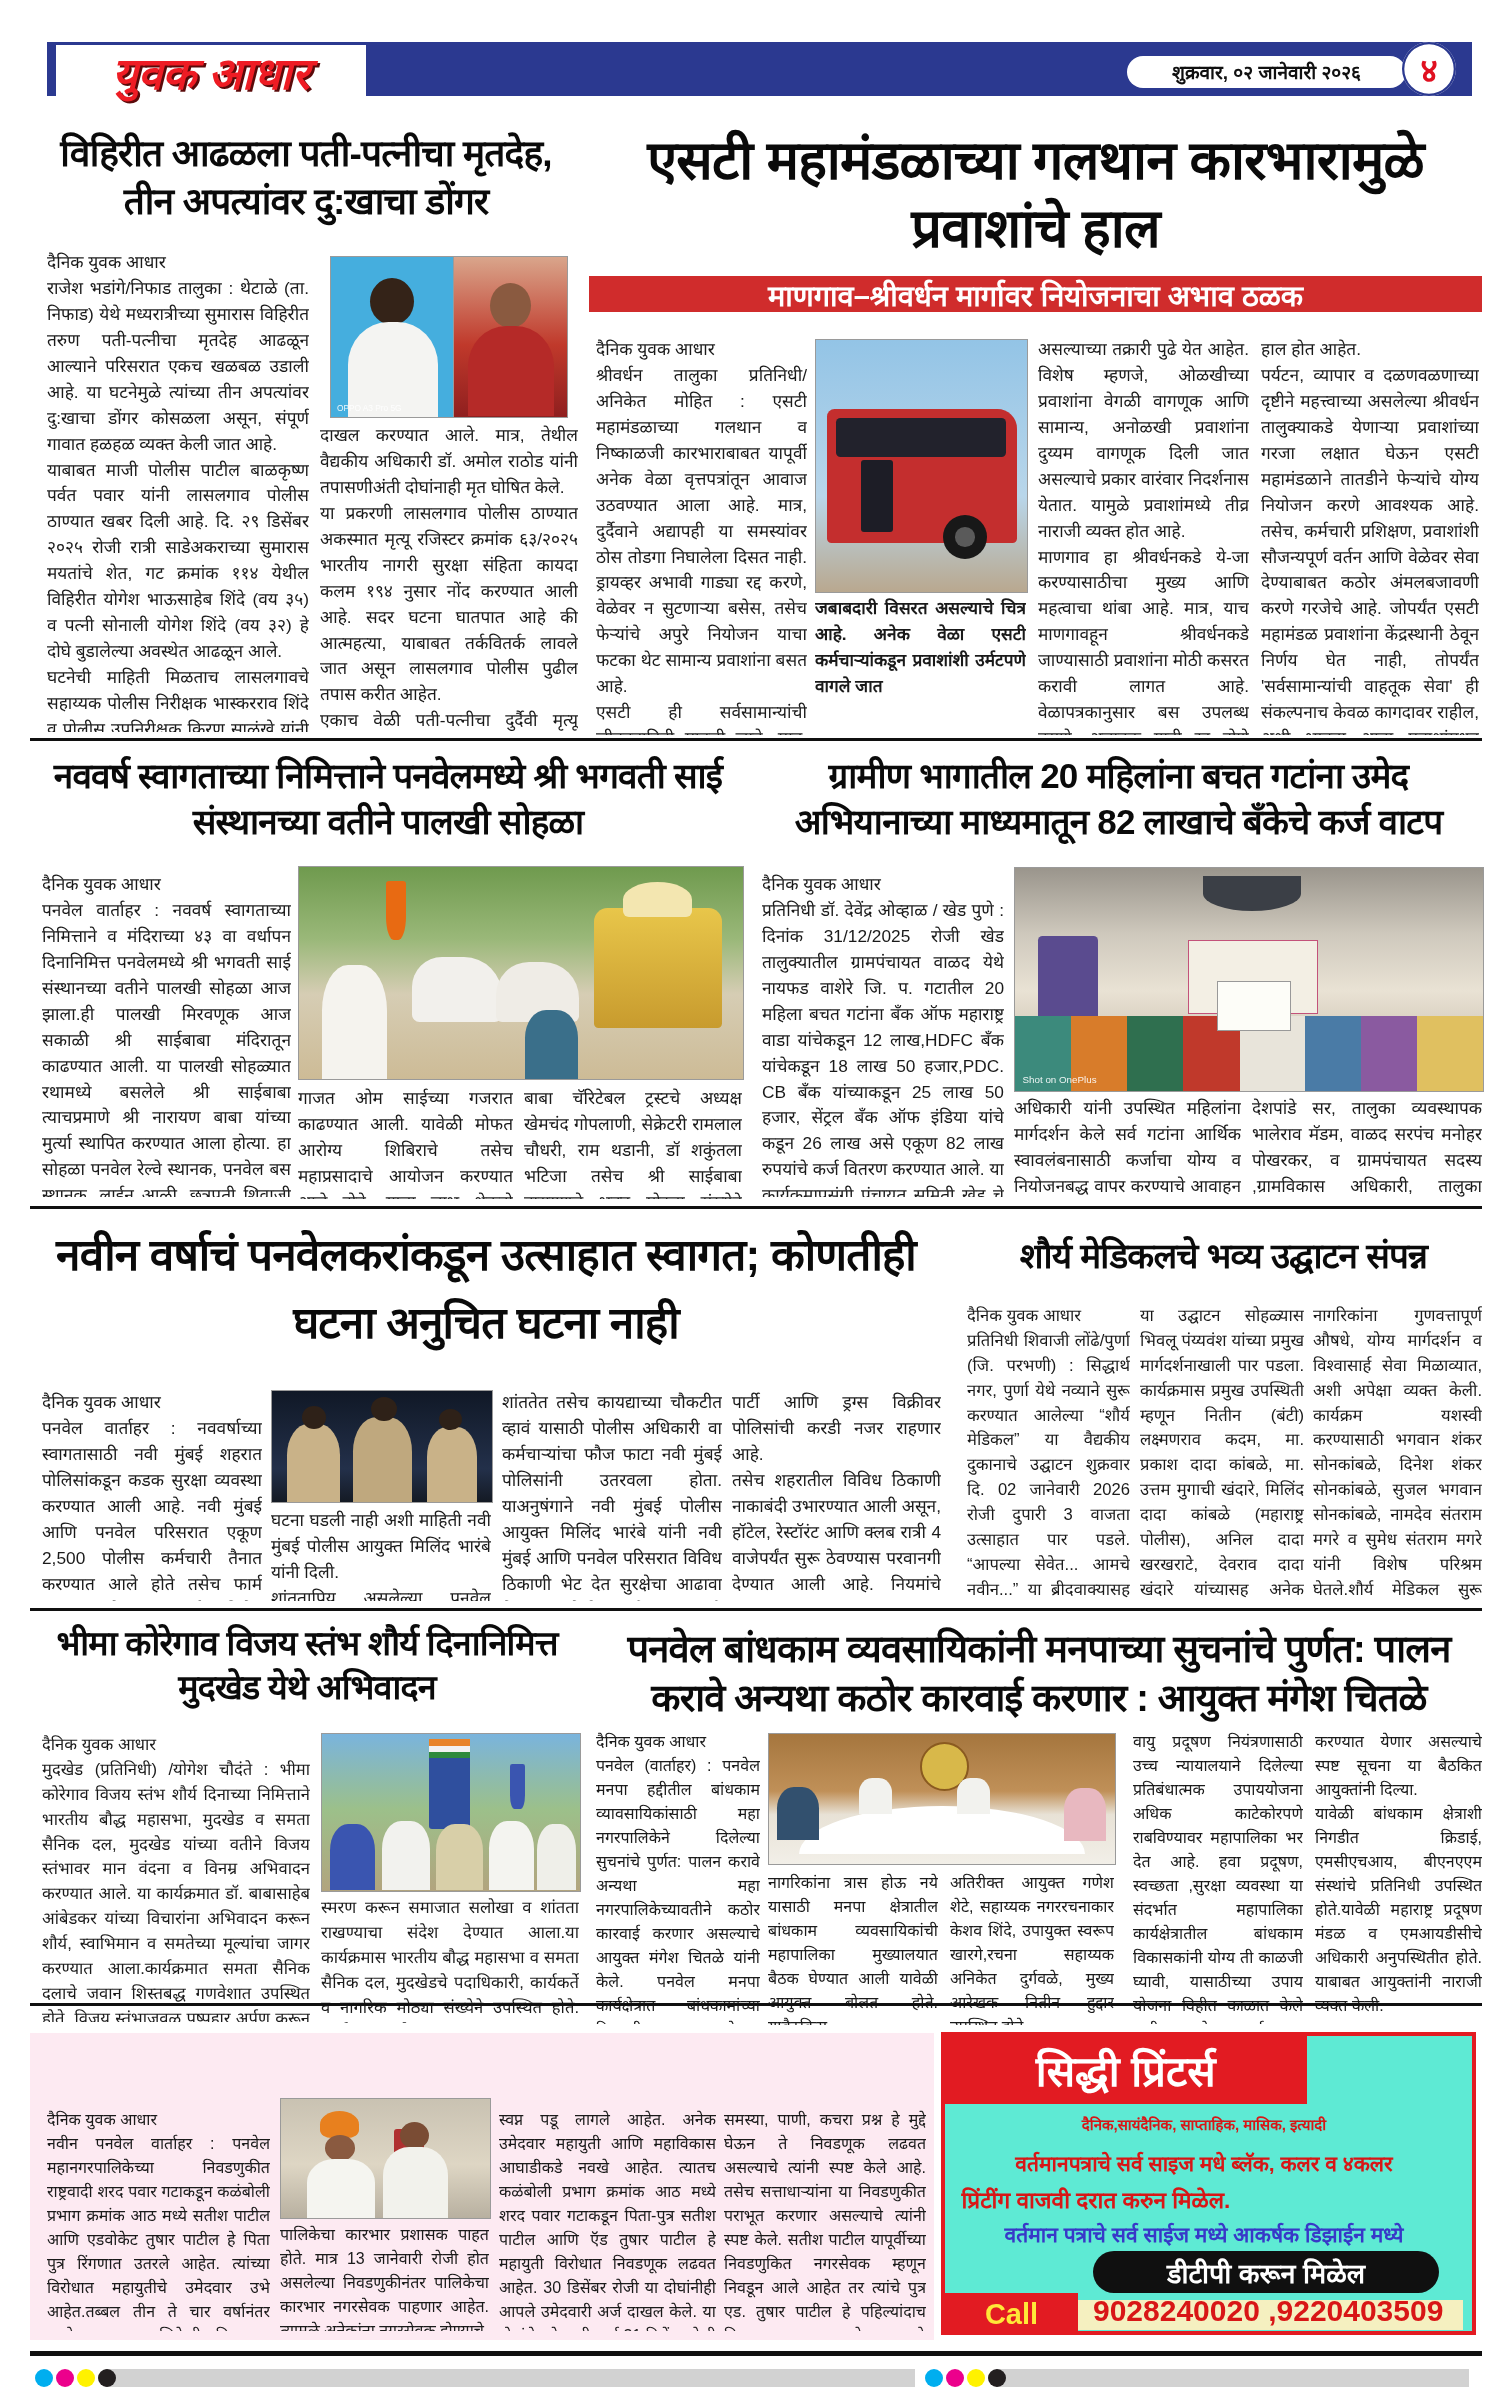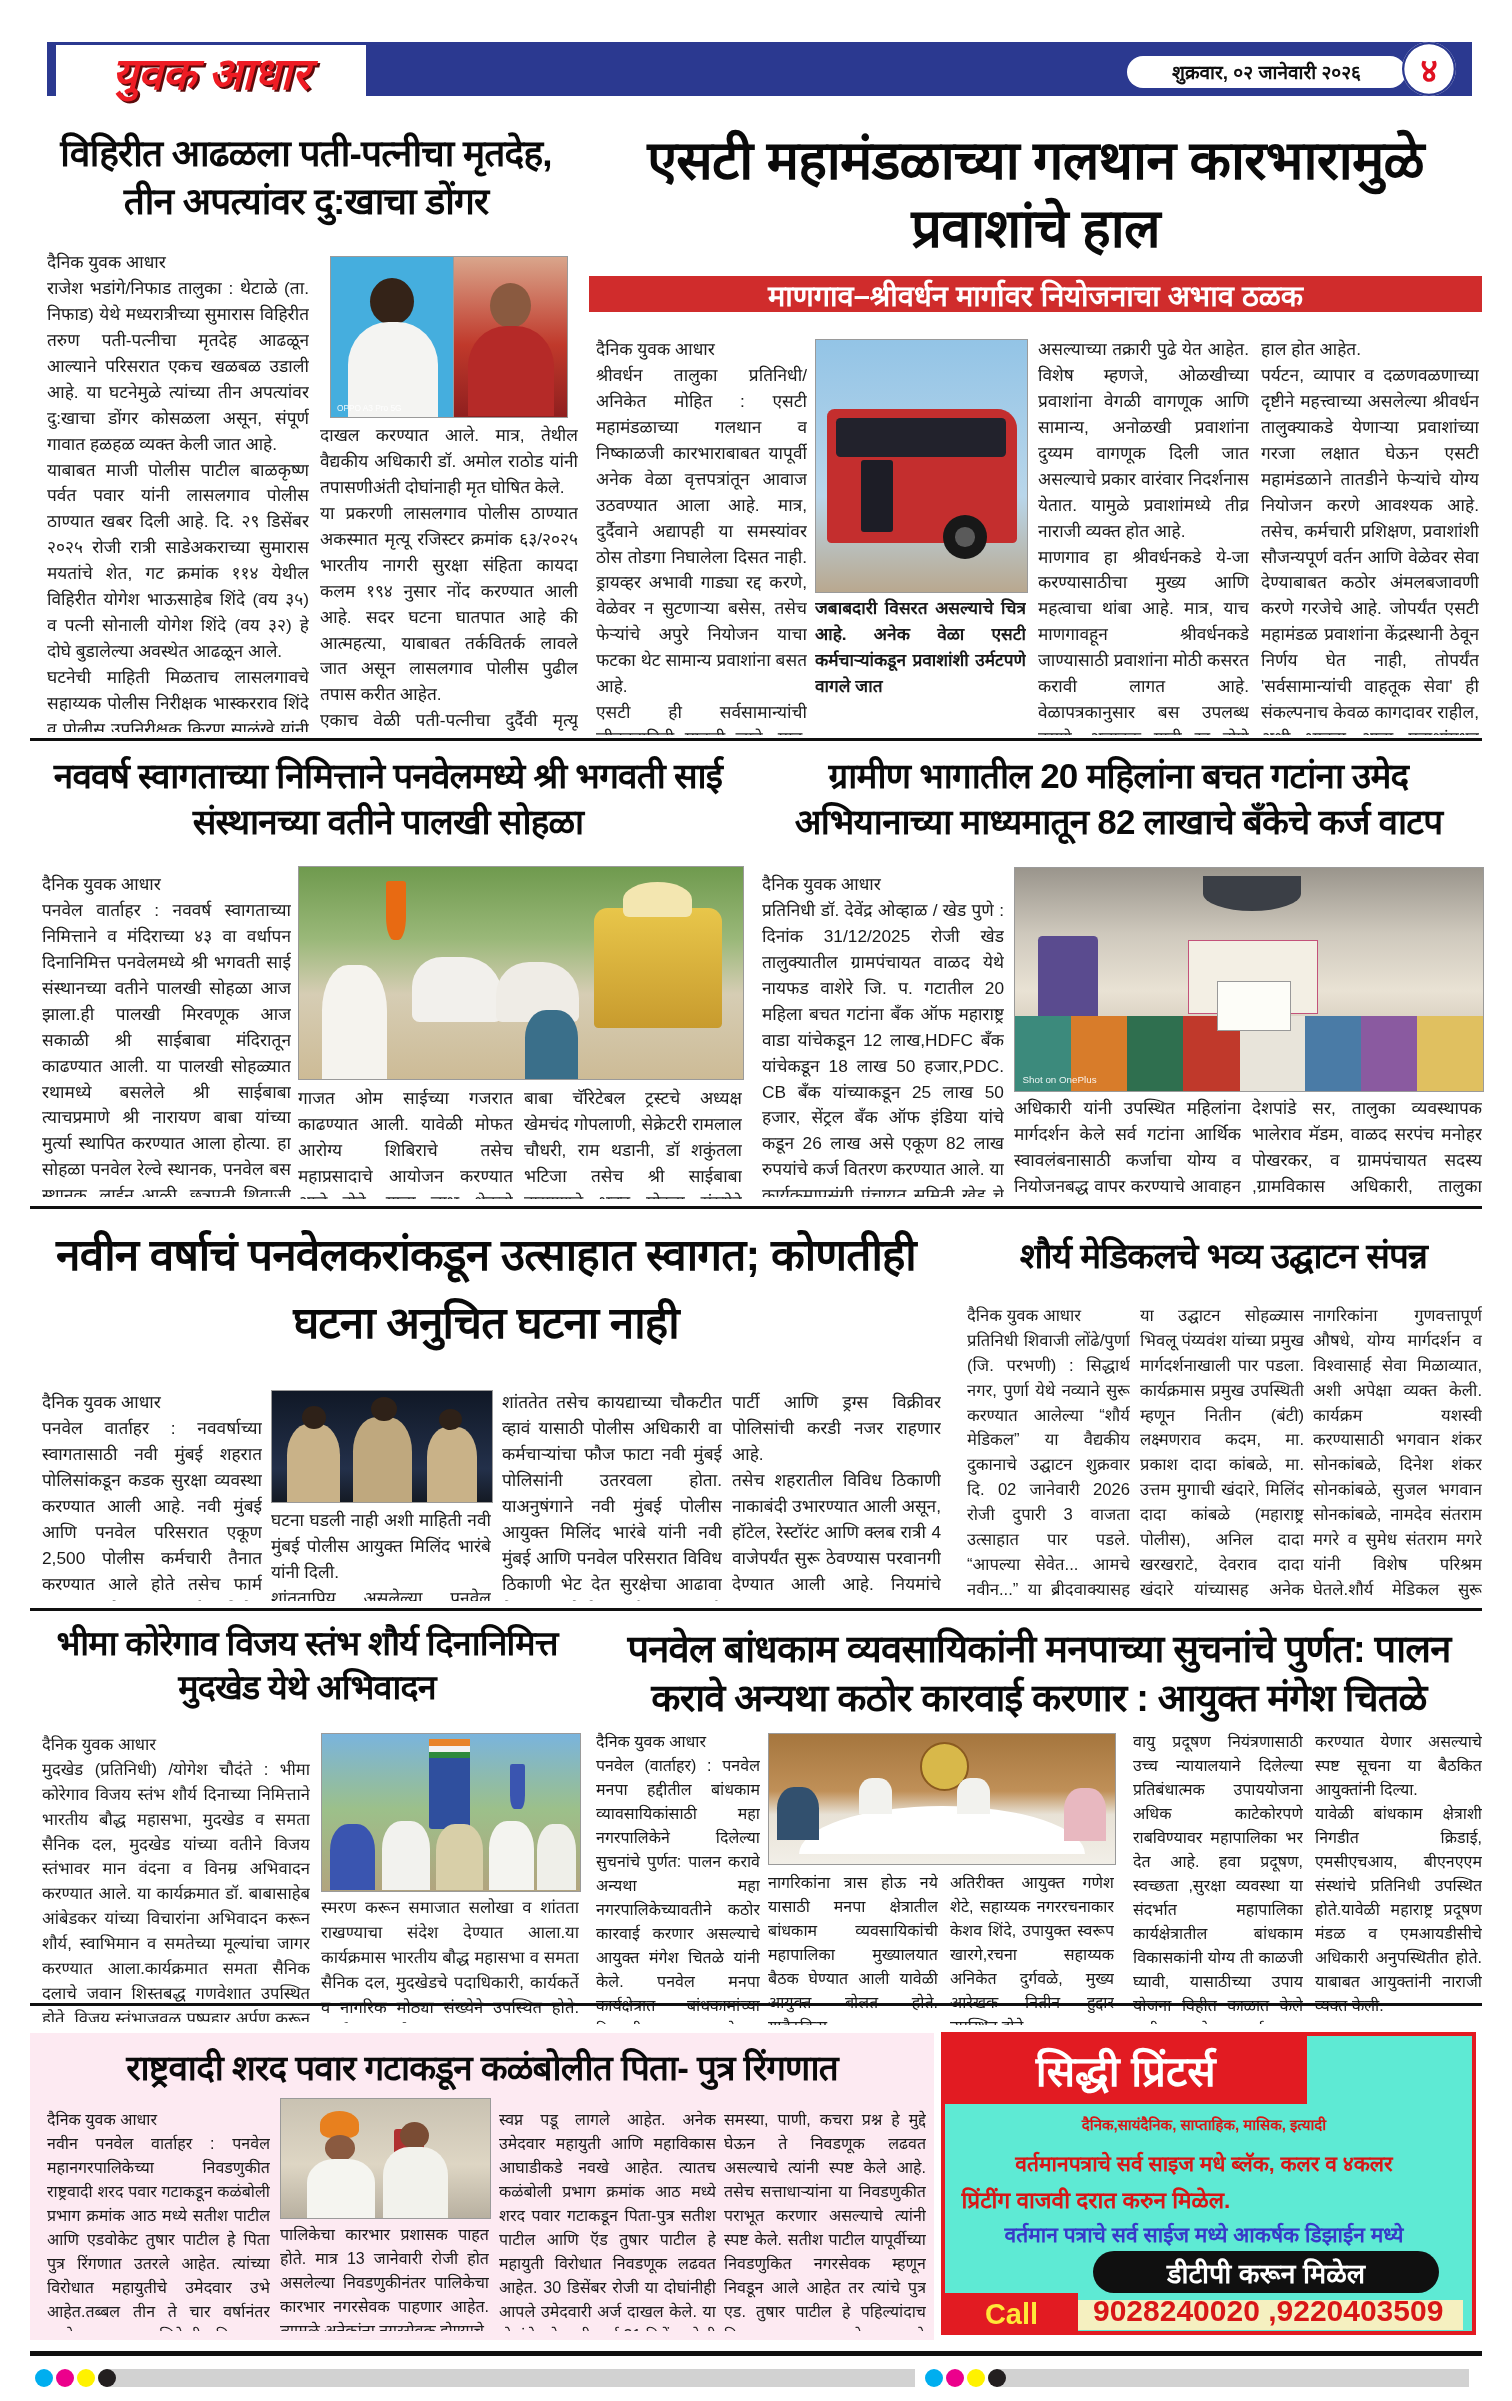--- a/index.html
+++ b/index.html
@@ -168,21 +168,20 @@
   </div>
   <div class="col" style="left:768px;top:1871px;width:170px;height:154px;font-size:16px">नागरिकांना त्रास होऊ नये यासाठी मनपा क्षेत्रातील बांधकाम व्यवसायिकांची महापालिका मुख्यालयात बैठक घेण्यात आली यावेळी आयुक्त बोलत होते. याबैठकिस</div>
   <div class="col" style="left:950px;top:1871px;width:164px;height:154px;font-size:16px">अतिरीक्त आयुक्त गणेश शेटे, सहाय्यक नगररचनाकार केशव शिंदे, उपायुक्त स्वरूप खारगे,रचना सहाय्यक अनिकेत दुर्गवळे, मुख्य आरेखक नितीन हुद्दार उपस्थित होते.</div>
   <div class="col" style="left:1133px;top:1730px;width:170px;height:294px;font-size:16px">वायु प्रदूषण नियंत्रणासाठी उच्च न्यायालयाने दिलेल्या प्रतिबंधात्मक उपाययोजना अधिक काटेकोरपणे राबविण्यावर महापालिका भर देत आहे. हवा प्रदूषण, स्वच्छता ,सुरक्षा व्यवस्था या संदर्भात महापालिका कार्यक्षेत्रातील बांधकाम विकासकांनी योग्य ती काळजी घ्यावी, यासाठीच्या उपाय योजना विहीत काळात केले नाही तर कठोर कारवाई</div>
   <div class="col" style="left:1315px;top:1730px;width:167px;height:294px;font-size:16px">करण्यात येणार असल्याचे स्पष्ट सूचना या बैठकित आयुक्तांनी दिल्या.
 यावेळी बांधकाम क्षेत्राशी निगडीत क्रिडाई, एमसीएचआय, बीएनएएम संस्थांचे प्रतिनिधी उपस्थित होते.यावेळी महाराष्ट्र प्रदूषण मंडळ व एमआयडीसीचे अधिकारी अनुपस्थितीत होते. याबाबत आयुक्तांनी नाराजी व्यक्त केली.</div>
 
   <div class="rule" style="left:30px;top:2003px;width:1452px;height:3px"></div>
 
   <div class="abs" style="left:30px;top:2033px;width:904px;height:307px;background:#fdeaf2"></div>
-  <div class="hl" style="left:45px;top:2045px;width:874px;height:57px;font-size:35px">राष्ट्रवादी शरद पवार गटाकडून कळंबोलीत पिता- पुत्र रिंगणात</div>
   <div class="col" style="left:47px;top:2108px;width:223px;height:223px;font-size:16px">दैनिक युवक आधार
 नवीन पनवेल वार्ताहर : पनवेल महानगरपालिकेच्या निवडणुकीत राष्ट्रवादी शरद पवार गटाकडून कळंबोली प्रभाग क्रमांक आठ मध्ये सतीश पाटील आणि एडवोकेट तुषार पाटील हे पिता पुत्र रिंगणात उतरले आहेत. त्यांच्या विरोधात महायुतीचे उमेदवार उभे आहेत.तब्बल तीन ते चार वर्षानंतर पनवेल महानगरपालिकेची निवडणूक होत आहे. यापूर्वी</div>
   <div class="photo" style="left:280px;top:2098px;width:209px;height:119px;background:linear-gradient(180deg,#c9c2b2 0%,#ded6c4 55%,#b8b0a0 100%)">
     <span class="abs" style="left:113px;top:30px;width:30px;height:53px;background:#b03030;border-radius:3px"></span>
     <span class="abs" style="left:39px;top:12px;width:39px;height:27px;background:#e8801e;border-radius:50% 50% 30% 30%"></span>
     <span class="abs" style="left:44px;top:36px;width:30px;height:25.6px;background:#8a5a40;border-radius:50%"></span>
     <span class="abs" style="left:25.6px;top:60px;width:68px;height:59px;background:#f5f5f0;border-radius:40% 40% 0 0"></span>
     <span class="abs" style="left:119px;top:22.6px;width:29px;height:27px;background:#7a4c34;border-radius:50%"></span>
     <span class="abs" style="left:102px;top:48px;width:65px;height:71px;background:#f2f2ec;border-radius:40% 40% 0 0"></span>
   </div>

